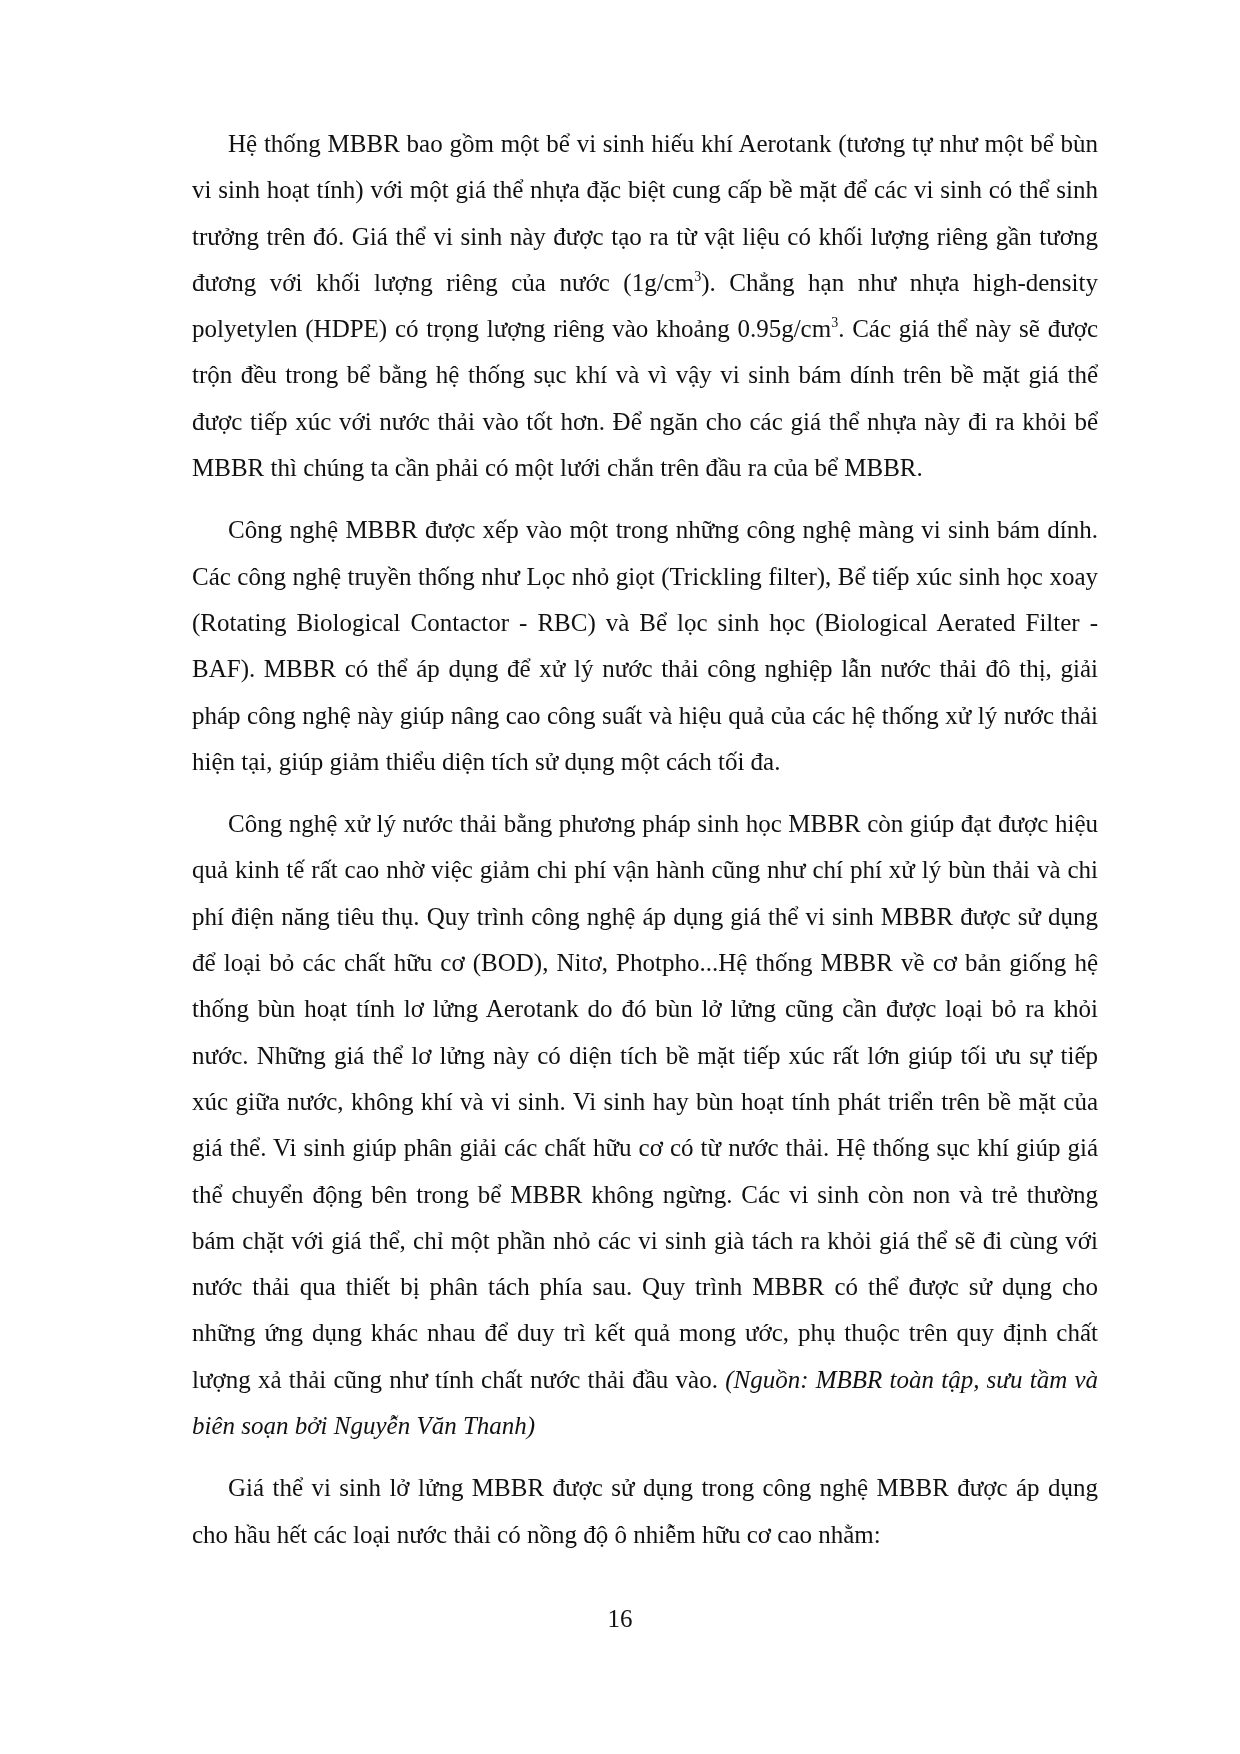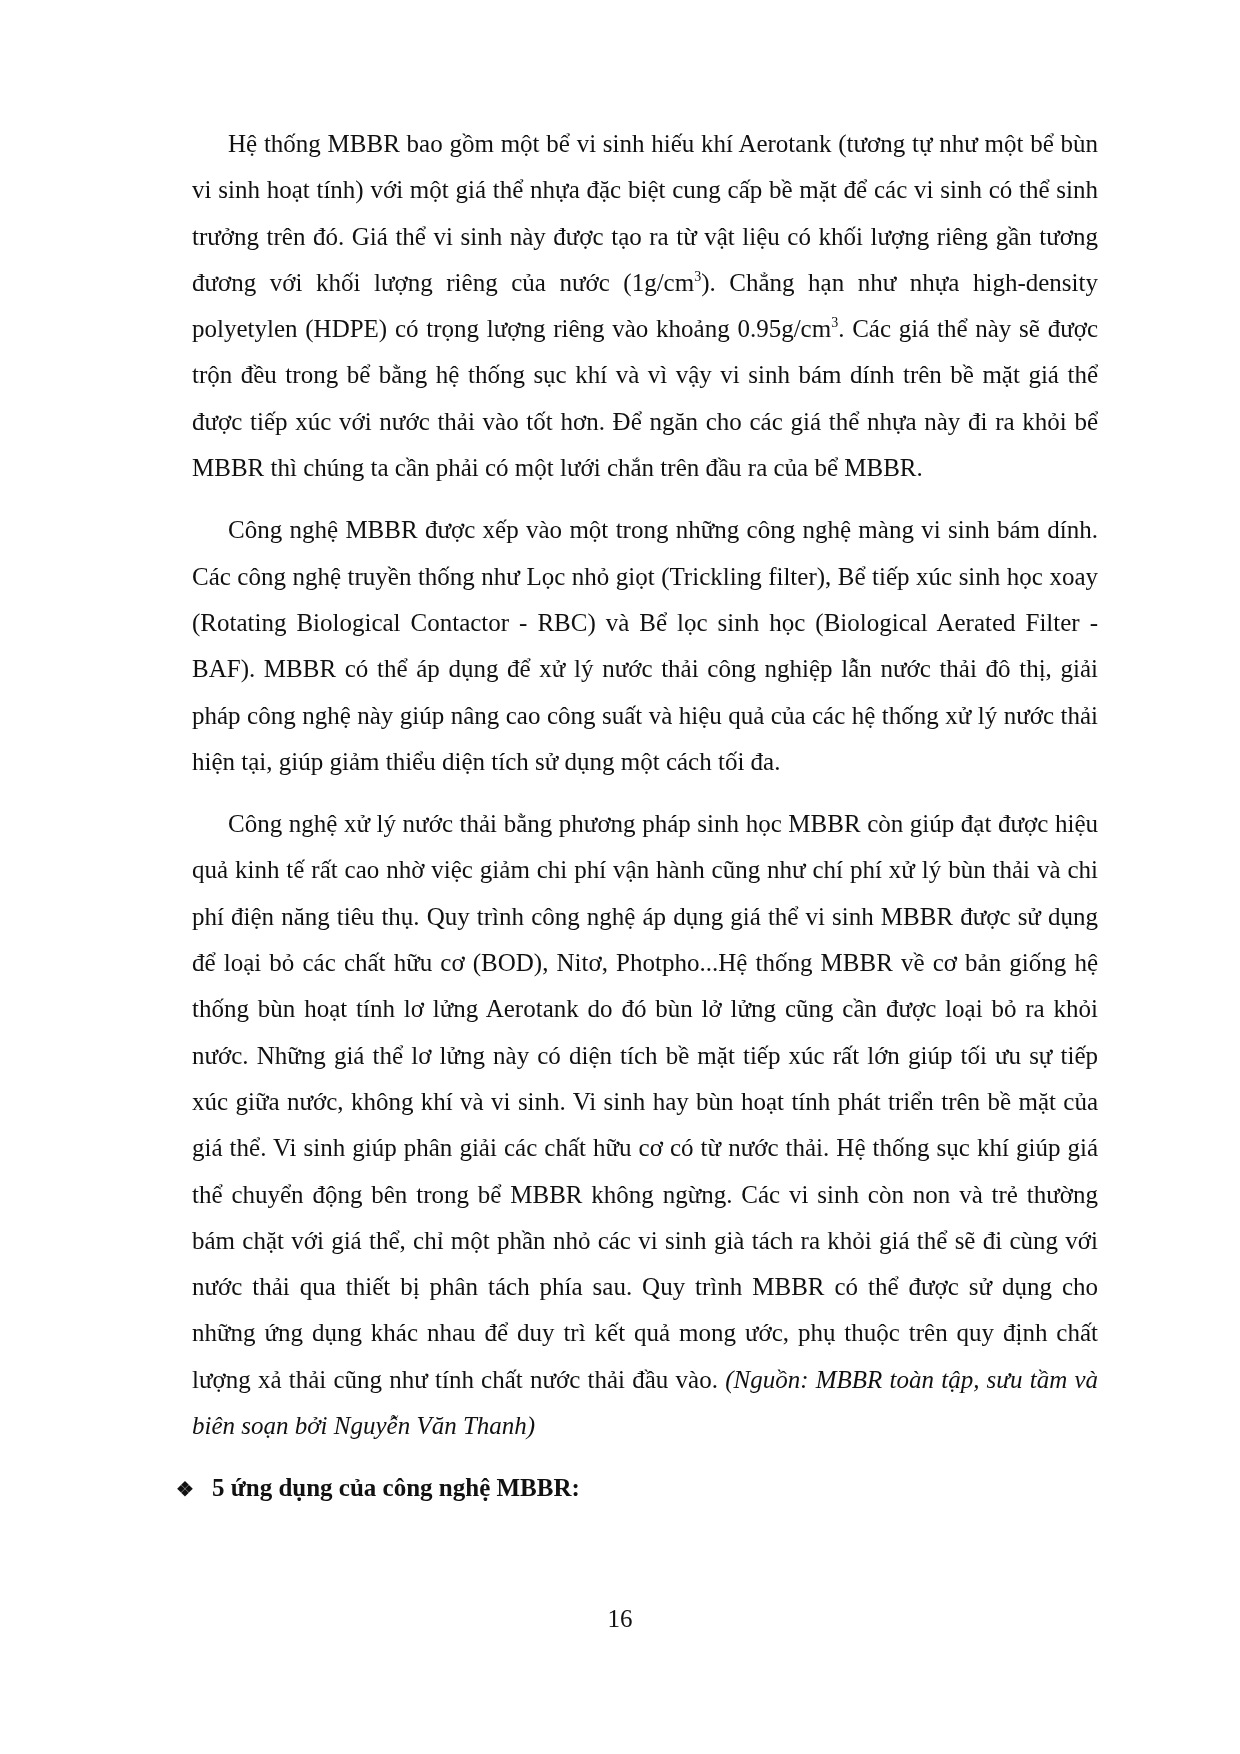--- a/index.html
+++ b/index.html
@@ -24,18 +24,18 @@
 </head>
 <body>
 
 <div class="page">
   <p class="para"><span>Hệ thống MBBR bao gồm một bể vi sinh hiếu khí Aerotank (tương tự như một bể bùn vi sinh hoạt tính) với một giá thể nhựa đặc biệt cung cấp bề mặt để các vi sinh có thể sinh trưởng trên đó. Giá thể vi sinh này được tạo ra từ vật liệu có khối lượng riêng gần tương đương với khối lượng riêng của nước (1g/cm</span><sup>3</sup><span>). Chẳng hạn như nhựa high-density polyetylen (HDPE) có trọng lượng riêng vào khoảng 0.95g/cm</span><sup>3</sup><span>. Các giá thể này sẽ được trộn đều trong bể bằng hệ thống sục khí và vì vậy vi sinh bám dính trên bề mặt giá thể được tiếp xúc với nước thải vào tốt hơn. Để ngăn cho các giá thể nhựa này đi ra khỏi bể MBBR thì chúng ta cần phải có một lưới chắn trên đầu ra của bể MBBR.</span></p>
 
   <p class="para">Công nghệ MBBR được xếp vào một trong những công nghệ màng vi sinh bám dính. Các công nghệ truyền thống như Lọc nhỏ giọt (Trickling filter), Bể tiếp xúc sinh học xoay (Rotating Biological Contactor - RBC) và Bể lọc sinh học (Biological Aerated Filter - BAF). MBBR có thể áp dụng để xử lý nước thải công nghiệp lẫn nước thải đô thị, giải pháp công nghệ này giúp nâng cao công suất và hiệu quả của các hệ thống xử lý nước thải hiện tại, giúp giảm thiểu diện tích sử dụng một cách tối đa.</p>
 
   <p class="para"><span>Công nghệ xử lý nước thải bằng phương pháp sinh học MBBR còn giúp đạt được hiệu quả kinh tế rất cao nhờ việc giảm chi phí vận hành cũng như chí phí xử lý bùn thải và chi phí điện năng tiêu thụ. Quy trình công nghệ áp dụng giá thể vi sinh MBBR được sử dụng để loại bỏ các chất hữu cơ (BOD), Nitơ, Photpho...Hệ thống MBBR về cơ bản giống hệ thống bùn hoạt tính lơ lửng Aerotank do đó bùn lở lửng cũng cần được loại bỏ ra khỏi nước. Những giá thể lơ lửng này có diện tích bề mặt tiếp xúc rất lớn giúp tối ưu sự tiếp xúc giữa nước, không khí và vi sinh. Vi sinh hay bùn hoạt tính phát triển trên bề mặt của giá thể. Vi sinh giúp phân giải các chất hữu cơ có từ nước thải. Hệ thống sục khí giúp giá thể chuyển động bên trong bể MBBR không ngừng. Các vi sinh còn non và trẻ thường bám chặt với giá thể, chỉ một phần nhỏ các vi sinh già tách ra khỏi giá thể sẽ đi cùng với nước thải qua thiết bị phân tách phía sau. Quy trình MBBR có thể được sử dụng cho những ứng dụng khác nhau để duy trì kết quả mong ước, phụ thuộc trên quy định chất lượng xả thải cũng như tính chất nước thải đầu vào. </span><span class="src">(Nguồn: MBBR toàn tập, sưu tầm và biên soạn bởi Nguyễn Văn Thanh)</span></p>
 
-  <p class="heading"><span class="bullet">❖</span><span>5 ứng dụng của công nghệ MBBR:</span></p>
 
+  <p class="para">Giá thể vi sinh lở lửng MBBR được sử dụng trong công nghệ MBBR được áp dụng cho hầu hết các loại nước thải có nồng độ ô nhiễm hữu cơ cao nhằm:</p>
 
 </div>
 
 <div class="page-number">16</div>
 
 </body></html>

